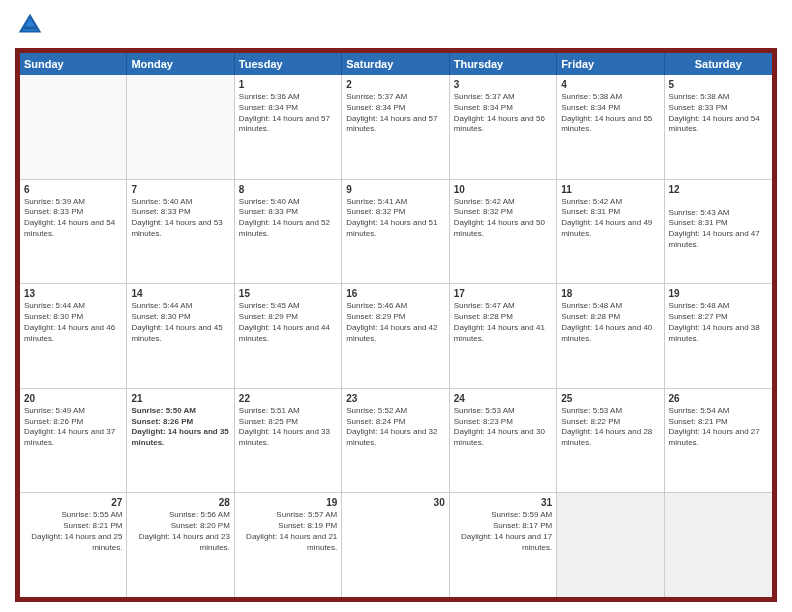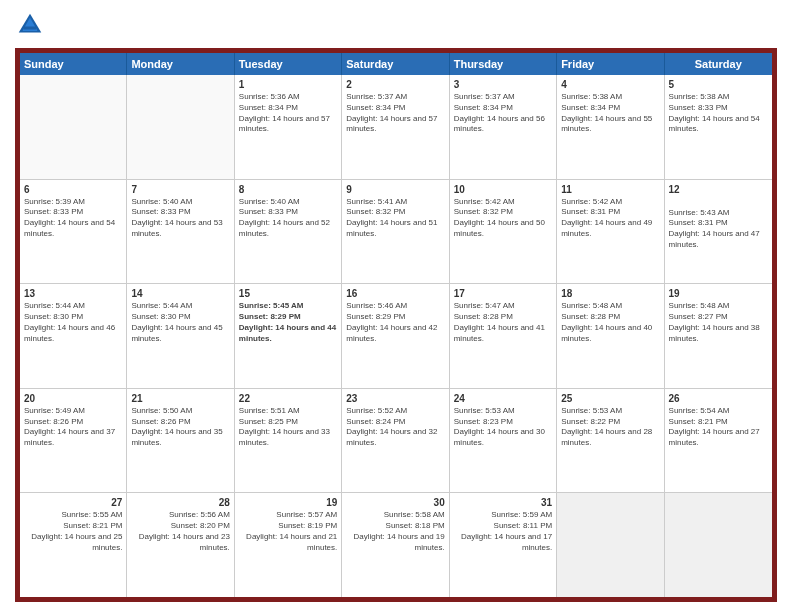--- a/index.html
+++ b/index.html
@@ -235,21 +235,21 @@
 Daylight: 14 hours and 46 minutes.</div>
           </div>
           <div class="cal-cell">
             <div class="day-num">14</div>
             <div class="day-info" style="white-space: pre-line;">Sunrise: 5:44 AM
 Sunset: 8:30 PM
 Daylight: 14 hours and 45 minutes.</div>
           </div>
           <div class="cal-cell">
             <div class="day-num">15</div>
-            <div class="day-info" style="white-space: pre-line; font-weight: bold;">Sunrise: 5:45 AM
+            <div class="day-info" style="white-space: pre-line;">Sunrise: 5:45 AM
 Sunset: 8:29 PM
 Daylight: 14 hours and 44 minutes.</div>
           </div>
           <div class="cal-cell">
             <div class="day-num">16</div>
             <div class="day-info" style="white-space: pre-line;">Sunrise: 5:46 AM
 Sunset: 8:29 PM
 Daylight: 14 hours and 42 minutes.</div>
           </div>
           <div class="cal-cell">
@@ -273,21 +273,21 @@
         </div>
         <div class="cal-row">
           <div class="cal-cell">
             <div class="day-num">20</div>
             <div class="day-info" style="white-space: pre-line;">Sunrise: 5:49 AM
 Sunset: 8:26 PM
 Daylight: 14 hours and 37 minutes.</div>
           </div>
           <div class="cal-cell">
             <div class="day-num">21</div>
-            <div class="day-info" style="white-space: pre-line;">Sunrise: 5:50 AM
+            <div class="day-info" style="white-space: pre-line; font-weight: bold;">Sunrise: 5:50 AM
 Sunset: 8:26 PM
 Daylight: 14 hours and 35 minutes.</div>
           </div>
           <div class="cal-cell">
             <div class="day-num">22</div>
             <div class="day-info" style="white-space: pre-line;">Sunrise: 5:51 AM
 Sunset: 8:25 PM
 Daylight: 14 hours and 33 minutes.</div>
           </div>
           <div class="cal-cell">
@@ -329,28 +329,25 @@
 Daylight: 14 hours and 23 minutes.</div>
           </div>
           <div class="cal-cell">
             <div class="day-num">19</div>
             <div class="day-info" style="white-space: pre-line;">Sunrise: 5:57 AM
 Sunset: 8:19 PM
 Daylight: 14 hours and 21 minutes.</div>
           </div>
           <div class="cal-cell">
             <div class="day-num">30</div>
-            <div class="day-info" style="white-space: pre-line;">Sunrise: 5:58 AM
-Sunset: 8:18 PM
-Daylight: 14 hours and 19 minutes.</div>
           </div>
           <div class="cal-cell">
             <div class="day-num">31</div>
             <div class="day-info" style="white-space: pre-line;">Sunrise: 5:59 AM
-Sunset: 8:11 PM
+Sunset: 8:17 PM
 Daylight: 14 hours and 17 minutes.</div>
           </div>
           <div class="cal-cell empty shaded"></div>
           <div class="cal-cell empty shaded"></div>
         </div>
       </div>
   </div>
 </div>
 
 </body></html>

